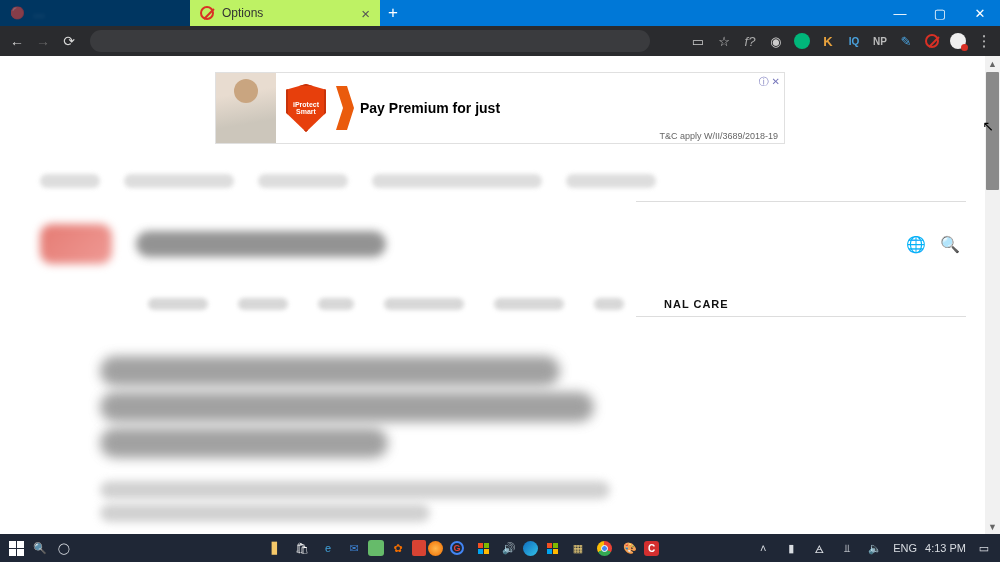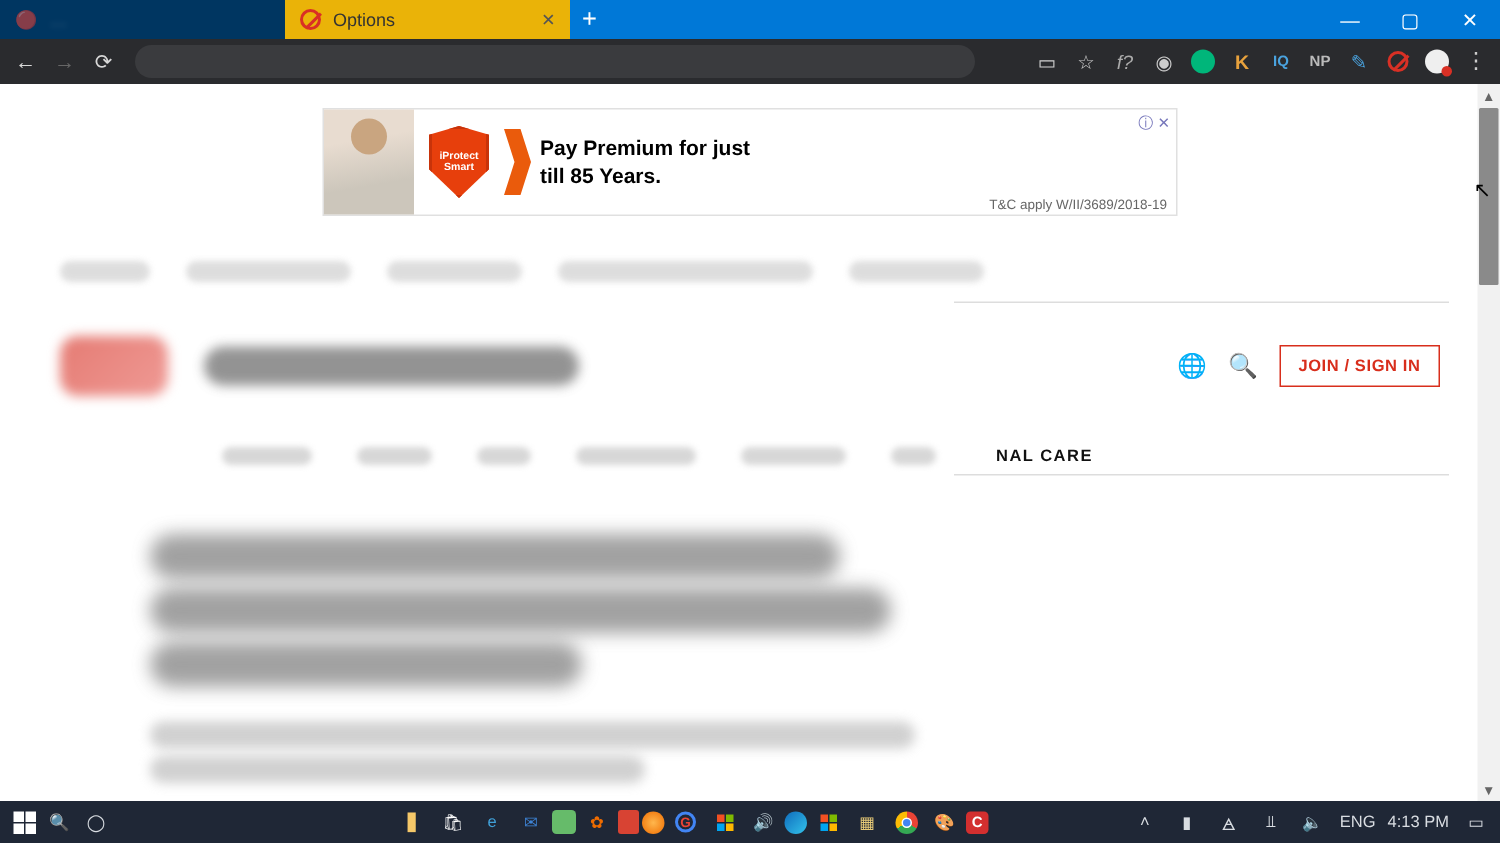--- a/index.html
+++ b/index.html
@@ -3,21 +3,21 @@
   <meta charset="utf-8">
   <style>
     * { margin: 0; padding: 0; box-sizing: border-box; }
     body { font-family: Arial, sans-serif; font-size: 13px; width: 1000px; height: 562px; overflow: hidden; position: relative; background: #fff; }
 
     
     .title-bar { background: #0078D7; height: 26px; display: flex; align-items: stretch; }
     .tab-bar { display: flex; align-items: stretch; flex: 1; }
     .tab { display: flex; align-items: center; gap: 8px; padding: 0 10px; min-width: 190px; font-size: 12px; color: #333; }
     .tab.inactive { background: rgba(0,0,0,0.55); color: rgba(255,255,255,0.55); }
-    .tab.active { background: #eab308; color: #333; }
+    .tab.active { background: #bef264; color: #333; }
     .tab-close { font-size: 15px; margin-left: auto; cursor: pointer; }
     .tab.active .tab-close { color: #555; }
     .new-tab { width: 26px; display:flex; align-items:center; justify-content:center; color:#fff; font-size:17px; cursor:pointer; }
     .win-ctrls { display:flex; }
     .win-btn { width: 40px; display:flex; align-items:center; justify-content:center; color:#fff; font-size:13px; cursor:pointer; }
 
     .nav-bar { background:#2A2B2E; height:30px; display:flex; align-items:center; padding:0 6px; gap:4px; }
     .nav-ico { width:22px; height:22px; display:flex; align-items:center; justify-content:center; color:#d8d8d8; font-size:14px; cursor:pointer; }
     .nav-ico.dim { color:#666; }
     .omnibox { flex:0 0 560px; height:22px; background:#3a3b3e; border-radius:11px; margin:0 6px; }
@@ -160,42 +160,40 @@
           <span>Smart</span>
         </div>
     </div>
     <div class="ad-arrow">
       <svg viewBox="0 0 18 44">
           <path d="M0 0 L11 0 L18 22 L11 44 L0 44 L7 22 Z" fill="#EA5B0C"></path>
         </svg>
     </div>
     <div class="ad-text">
       <div>Pay Premium for just</div>
-      <div>till 85 Years.</div>
     </div>
     <span class="ad-tc">T&amp;C apply W/II/3689/2018-19</span>
   </div>
 
   <div class="blur-row">
     <div class="gblob" style="width:60px"></div>
     <div class="gblob" style="width:110px"></div>
     <div class="gblob" style="width:90px"></div>
     <div class="gblob" style="width:170px"></div>
     <div class="gblob" style="width:90px"></div>
   </div>
 
   <div class="hr1"></div>
 
   <div class="header-row">
     <div class="logo-blob"></div>
     <div class="title-blob"></div>
     <div class="hdr-actions">
       <span class="lang-icon">🌐</span>
       <span class="search-ico2">🔍</span>
-      <span class="join-btn">JOIN / SIGN IN</span>
     </div>
   </div>
 
   <div class="hr2"></div>
 
   <div class="blur-nav">
     <div class="navblob" style="width:60px"></div>
     <div class="navblob" style="width:50px"></div>
     <div class="navblob" style="width:36px"></div>
     <div class="navblob" style="width:80px"></div>

